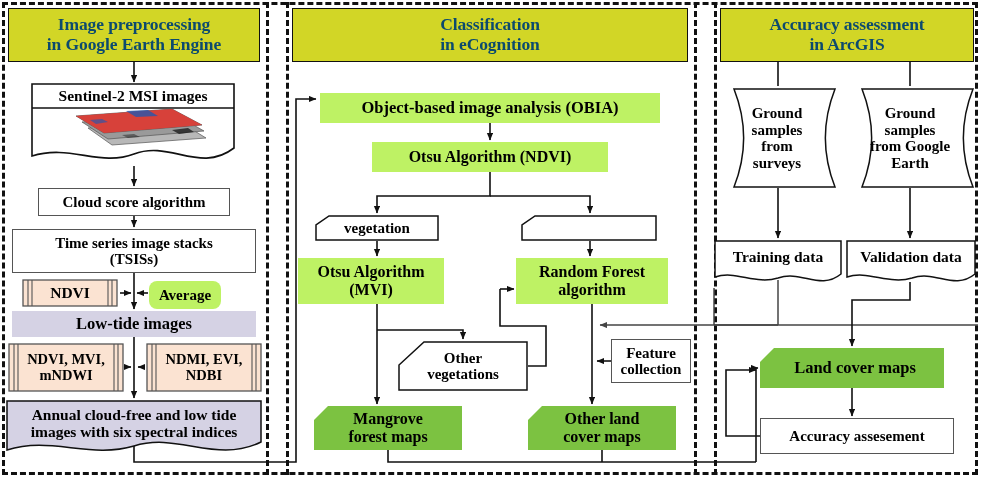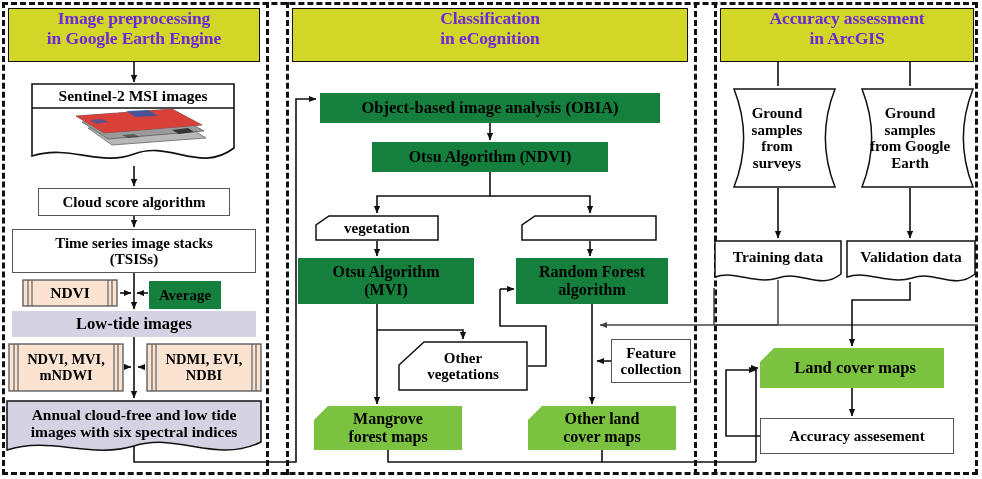--- a/index.html
+++ b/index.html
@@ -4,28 +4,28 @@
 <style>
   html,body{margin:0;padding:0;background:#fff;}
   body{width:982px;height:479px;font-family:"Liberation Serif",serif;}
   #root{position:relative;width:982px;height:479px;overflow:hidden;background:#fff;}
 
   .frame{position:absolute;left:2px;top:2px;width:976px;height:473px;
          border:3px dashed #111;box-sizing:border-box;}
   .vdiv{position:absolute;top:2px;width:0;border-left:3px dashed #111;height:473px;}
 
   .hdr{position:absolute;background:#d2d626;border:1px solid #111;box-sizing:border-box;
-       display:flex;justify-content:center;text-align:center;
-       font-weight:bold;font-size:17.5px;line-height:1.12;color:#6d28d9;letter-spacing:-0.1px;}
+       display:flex;align-items:center;justify-content:center;text-align:center;
+       font-weight:bold;font-size:17.5px;line-height:1.12;color:#0c4a6e;letter-spacing:-0.1px;}
 
   .box{position:absolute;box-sizing:border-box;display:flex;align-items:center;
        justify-content:center;text-align:center;font-weight:bold;color:#000;
        line-height:1.1;}
   .plain{border:1.4px solid #555;background:#fff;}
-  .blue{background:#15803d;}
+  .blue{background:#bef264;}
   .lav{background:#d5d2e4;}
 
   .lbl{position:relative;z-index:3;padding:0 3px;}
 
   svg.lay{position:absolute;left:0;top:0;width:982px;height:479px;overflow:visible;}
   svg.lay *{vector-effect:non-scaling-stroke;}
 
   .ln{stroke:#111;stroke-width:1.6;fill:none;}
   .ln2{stroke:#444;stroke-width:1.5;fill:none;}
 
@@ -102,21 +102,21 @@
       <line x1="6" y1="1" x2="6" y2="27" stroke="#555" stroke-width="1.1"></line>
       <line x1="10" y1="1" x2="10" y2="27" stroke="#555" stroke-width="1.1"></line>
       <line x1="86" y1="1" x2="86" y2="27" stroke="#555" stroke-width="1.1"></line>
       <line x1="90" y1="1" x2="90" y2="27" stroke="#555" stroke-width="1.1"></line>
     </svg>
   </div>
   <div class="box" style="left:22px;top:279px;width:96px;height:28px;font-size:15.5px;">
     <span class="lbl">NDVI</span>
   </div>
 
-  <div class="box blue" style="left:149px;top:281px;width:72px;height:28px;font-size:15px;">
+  <div class="box blue" style="left:149px;top:281px;width:72px;height:28px;font-size:15px;border-radius:8px;">
     <span class="lbl">Average</span>
   </div>
 
   <div class="box lav" style="left:12px;top:311px;width:244px;height:26px;font-size:16.5px;">
     <span class="lbl">Low-tide images</span>
   </div>
 
   <div class="shp" style="left:8px;top:343px;">
     <svg width="116" height="49">
       <rect x="1" y="1" width="114" height="47" fill="#fbe3d2" stroke="#555" stroke-width="1.3"></rect>
@@ -177,21 +177,21 @@
   <div class="box" style="left:315px;top:215px;width:124px;height:26px;font-size:15px;">
     <span class="lbl">vegetation</span>
   </div>
 
   <div class="shp" style="left:521px;top:215px;">
     <svg width="136" height="26">
       <path d="M1,25 V10 L14,1 H135 V25 Z" fill="#fff" stroke="#111" stroke-width="1.5"></path>
     </svg>
   </div>
 
-  <div class="box blue" style="left:298px;top:258px;width:176px;height:46px;font-size:16px;">
+  <div class="box blue" style="left:298px;top:258px;width:146px;height:46px;font-size:16px;">
     <div>
       <div>Otsu Algorithm</div>
       <div>(MVI)</div>
     </div>
   </div>
 
   <div class="box blue" style="left:516px;top:258px;width:152px;height:46px;font-size:16px;">
     <div>
       <div>Random Forest</div>
       <div>algorithm</div>

